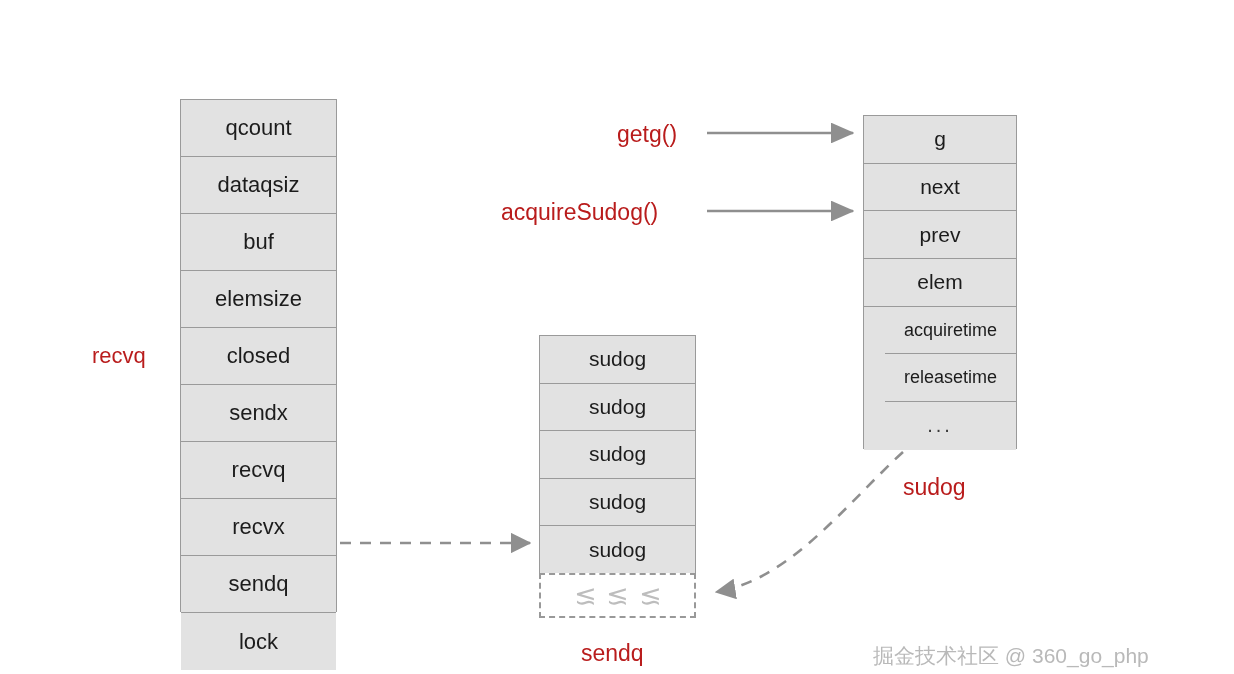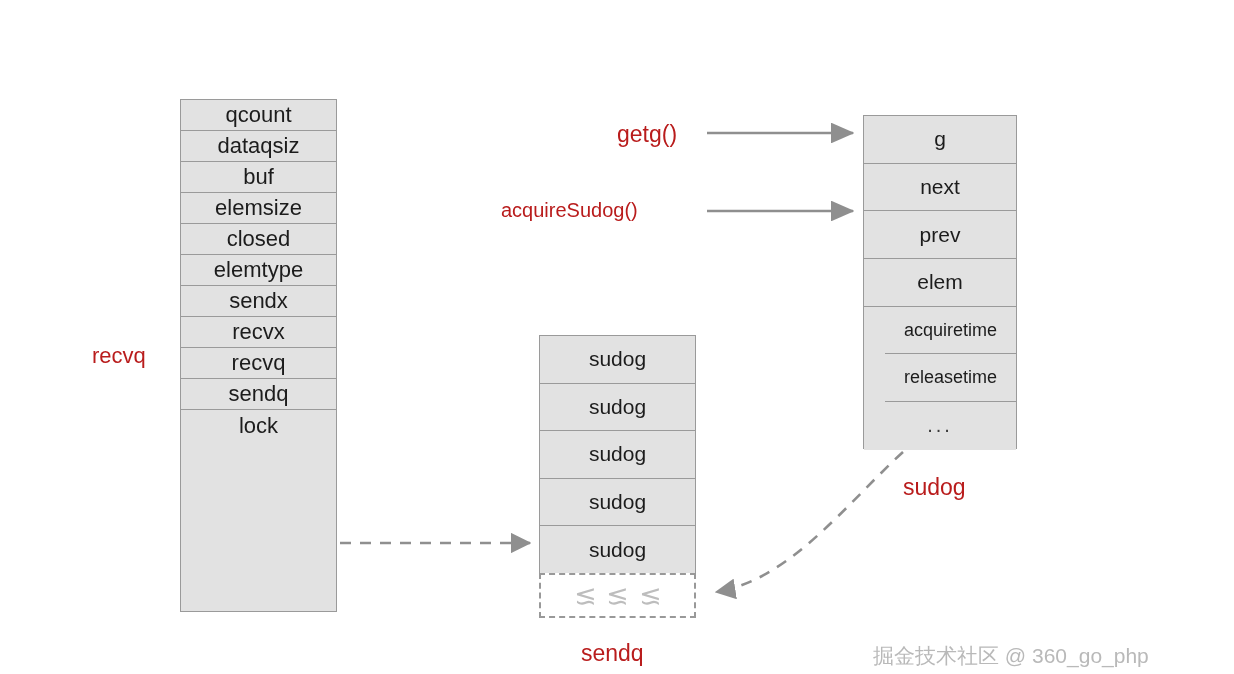--- a/index.html
+++ b/index.html
@@ -40,21 +40,21 @@
   }
 
   
   #hchan-struct {
     left: 180px;
     top: 99px;
     width: 157px;
     height: 513px;
   }
   #hchan-struct .row {
-    height: 31px;
+    height: 57px;
     font-size: 22px;
   }
 
   
   #sudog-struct {
     left: 539px;
     top: 335px;
     width: 157px;
     height: 238px;
   }
@@ -108,21 +108,21 @@
   }
 
   
   .label {
     position: absolute;
     color: #b91c1c;
     white-space: nowrap;
   }
   #hchan-label   { left: 92px;  top: 343px; font-size: 22px; }
   #getg-label    { left: 617px; top: 121px; font-size: 23px; }
-  #acquire-label { left: 501px; top: 199px; font-size: 20px; }
+  #acquire-label { left: 501px; top: 199px; font-size: 23px; }
   #sudog-label   { left: 903px; top: 474px; font-size: 23px; }
   #sendq-label   { left: 581px; top: 640px; font-size: 23px; }
 
   #watermark {
     position: absolute;
     left: 873px;
     top: 642px;
     font-size: 21px;
     color: #b9b9b9;
     white-space: nowrap;
@@ -146,24 +146,23 @@
 <div id="canvas">
 
   <div class="label" id="hchan-label">recvq</div>
 
   <div class="struct" id="hchan-struct">
     <div class="row">qcount</div>
     <div class="row">dataqsiz</div>
     <div class="row">buf</div>
     <div class="row">elemsize</div>
     <div class="row">closed</div>
-    <div class="row">elemtype</div>
     <div class="row">sendx</div>
+    <div class="row">recvq</div>
     <div class="row">recvx</div>
-    <div class="row">recvq</div>
     <div class="row">sendq</div>
     <div class="row">lock</div>
   </div>
 
   <div class="struct" id="sudog-struct">
     <div class="row">sudog</div>
     <div class="row">sudog</div>
     <div class="row">sudog</div>
     <div class="row">sudog</div>
     <div class="row">sudog</div>

